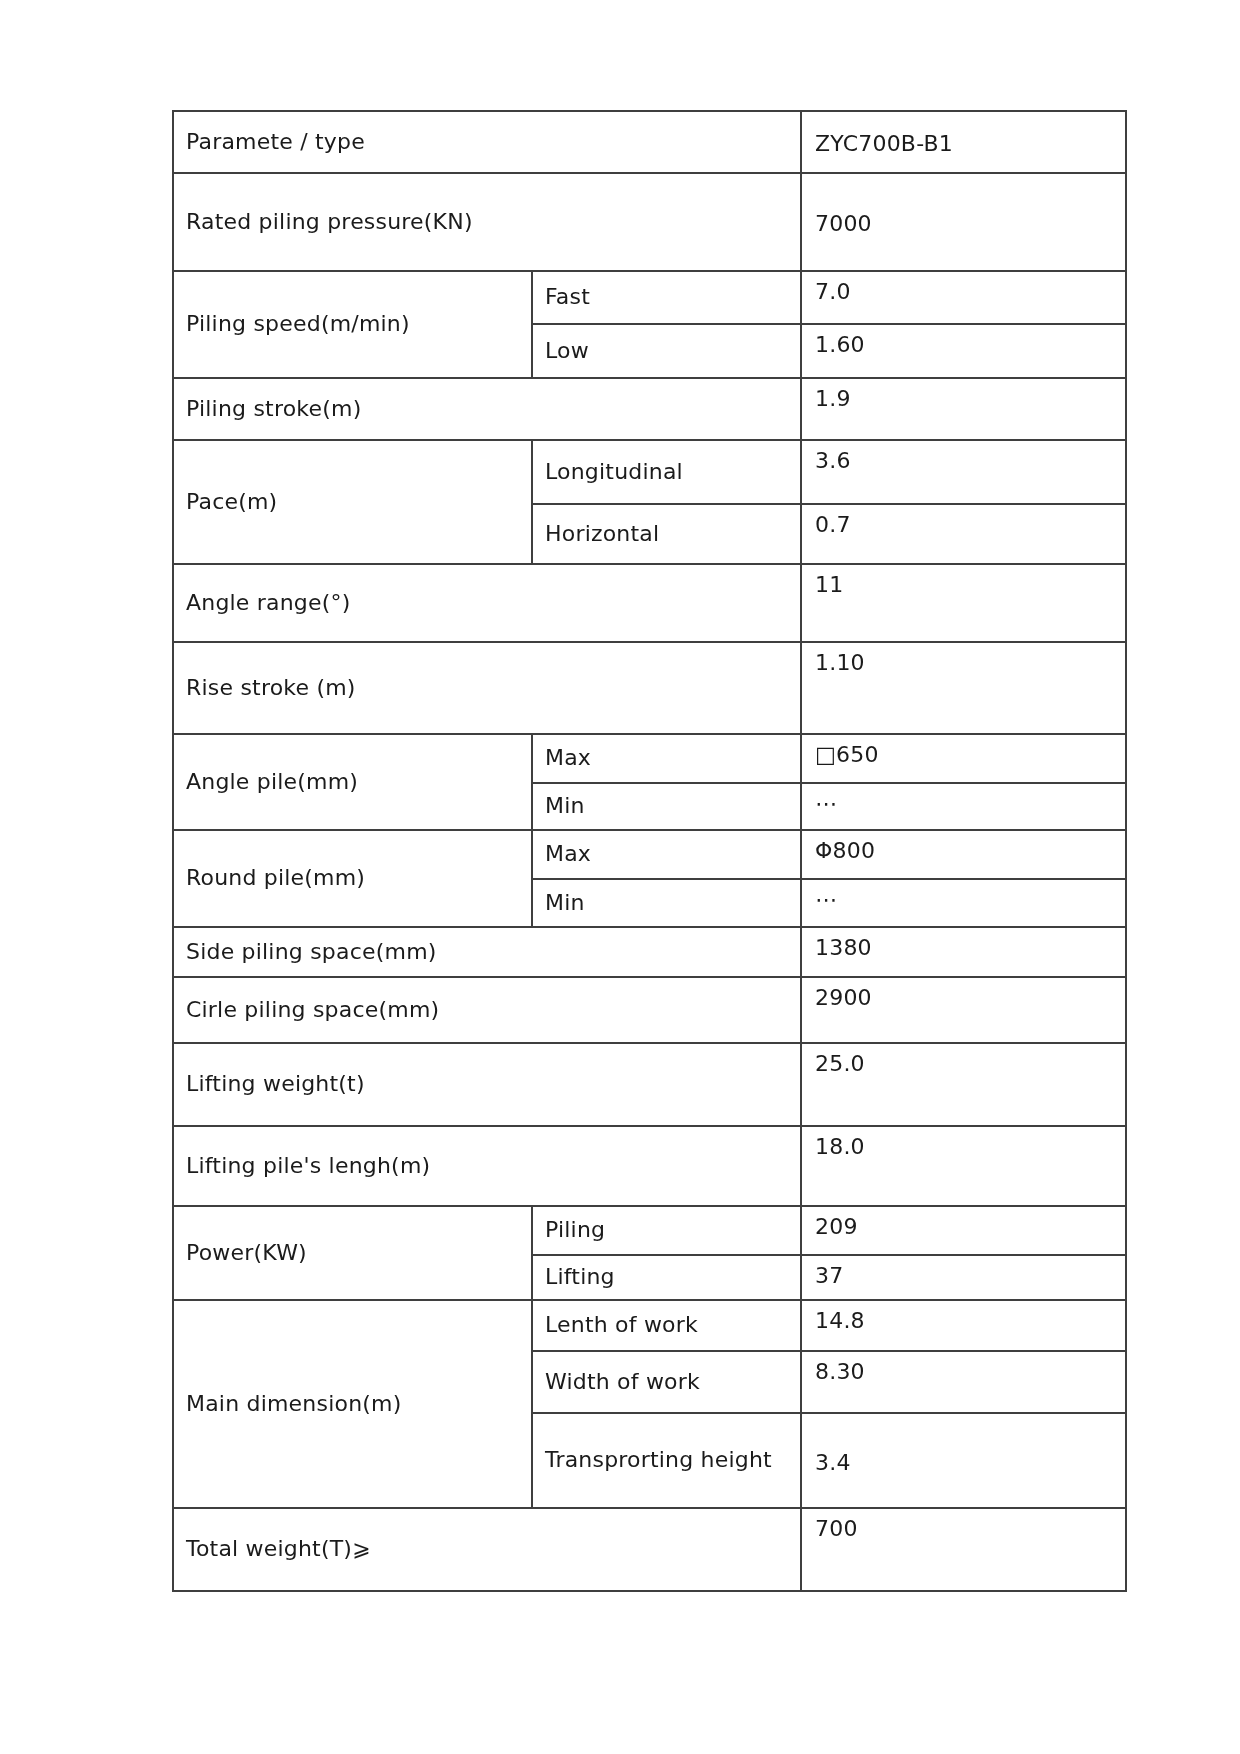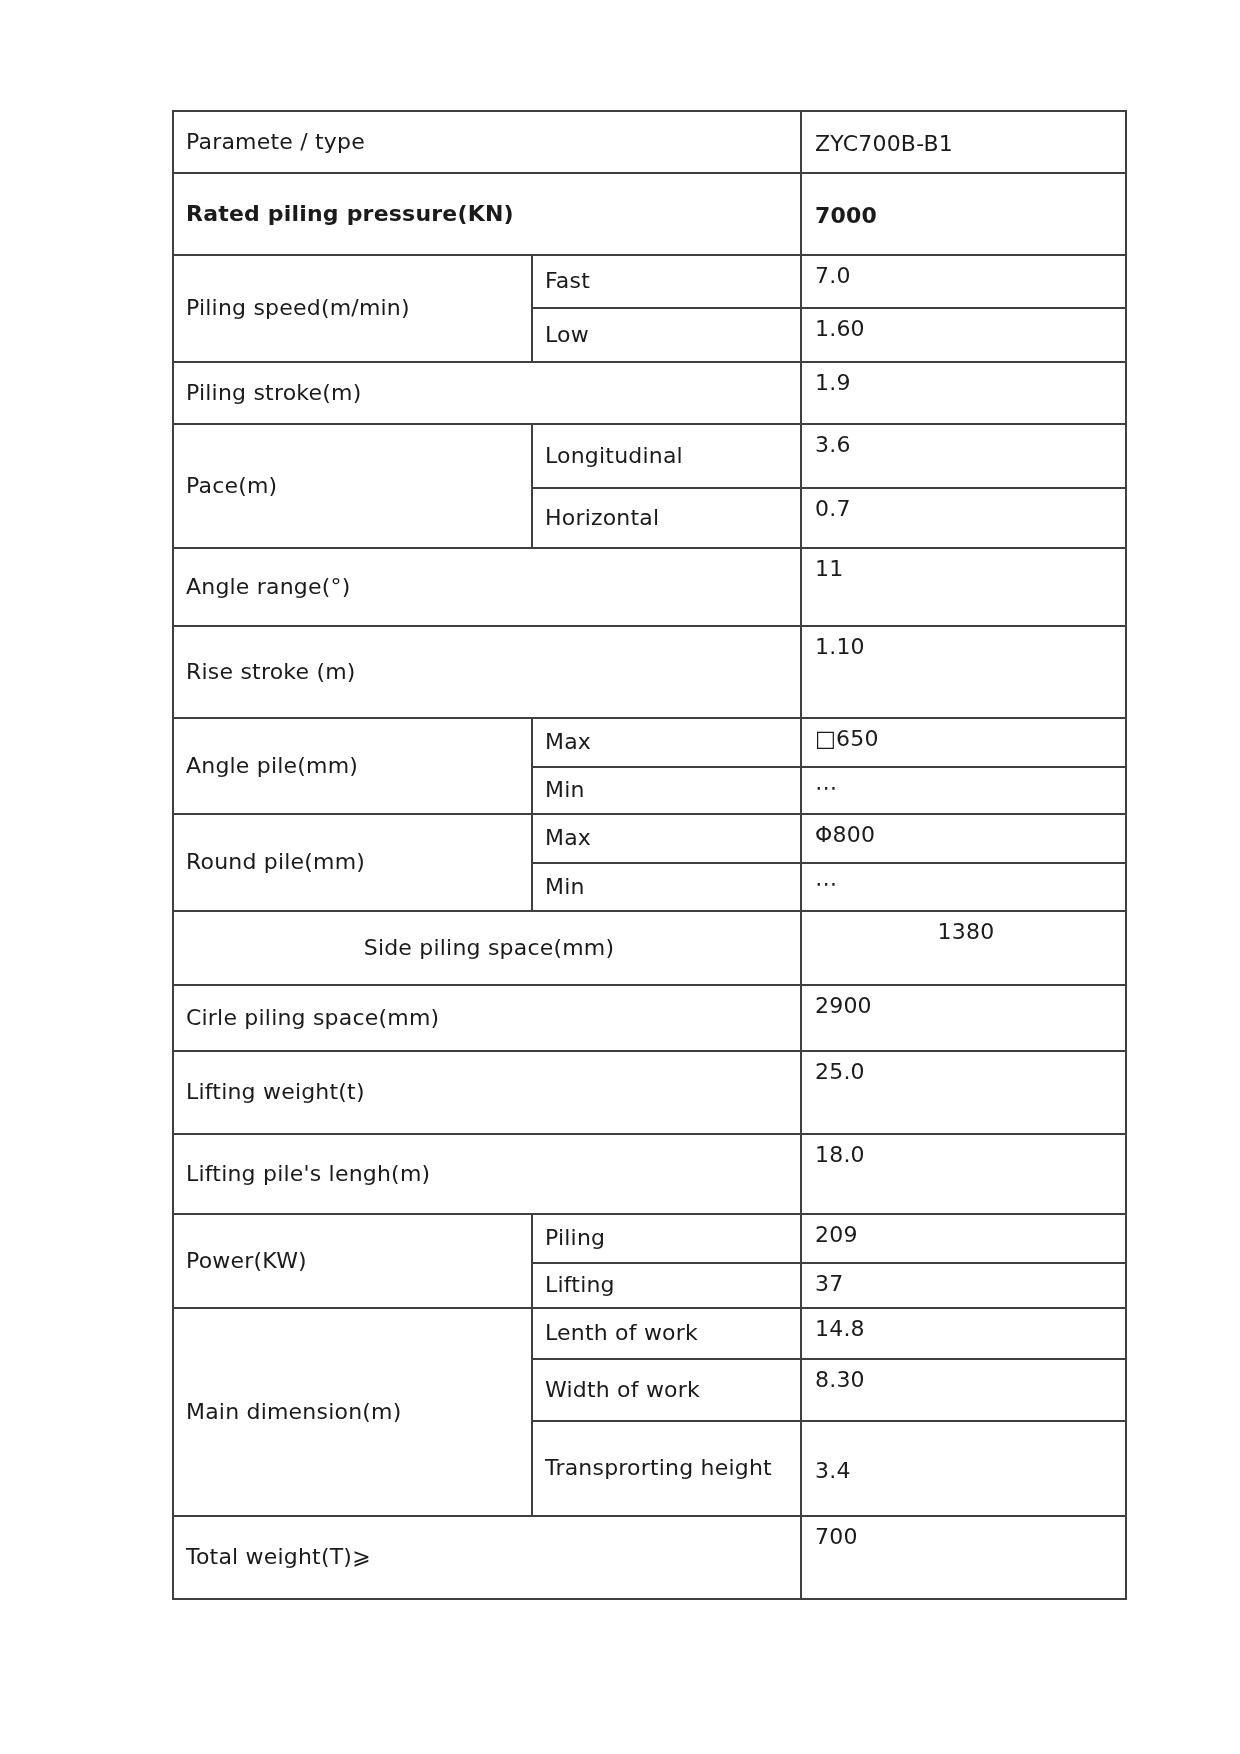--- a/index.html
+++ b/index.html
@@ -65,21 +65,21 @@
     <colgroup>
       <col style="width:359px">
       <col style="width:269px">
       <col style="width:325px">
     </colgroup>
     <tbody>
         <tr style="height: 62px;">
           <td class="lbl" colspan="2">Paramete / type</td>
           <td class="val vmid">ZYC700B-B1</td>
         </tr>
-        <tr style="height: 82px; font-weight: bold;">
+        <tr style="height: 98px;">
           <td class="lbl" colspan="2">Rated piling pressure(KN)</td>
           <td class="val vmid">7000</td>
         </tr>
         <tr style="height: 53px;">
           <td class="lbl" rowspan="2">Piling speed(m/min)</td>
           <td class="sub">Fast</td>
           <td class="val">7.0</td>
         </tr>
         <tr style="height: 54px;">
           <td class="sub">Low</td>
@@ -117,21 +117,21 @@
         </tr>
         <tr style="height: 49px;">
           <td class="lbl" rowspan="2">Round pile(mm)</td>
           <td class="sub">Max</td>
           <td class="val">Φ800</td>
         </tr>
         <tr style="height: 48px;">
           <td class="sub">Min</td>
           <td class="val">⋯</td>
         </tr>
-        <tr style="height: 74px; text-align: center;">
+        <tr style="height: 50px;">
           <td class="lbl" colspan="2">Side piling space(mm)</td>
           <td class="val">1380</td>
         </tr>
         <tr style="height: 66px;">
           <td class="lbl" colspan="2">Cirle piling space(mm)</td>
           <td class="val">2900</td>
         </tr>
         <tr style="height: 83px;">
           <td class="lbl" colspan="2">Lifting weight(t)</td>
           <td class="val">25.0</td>

